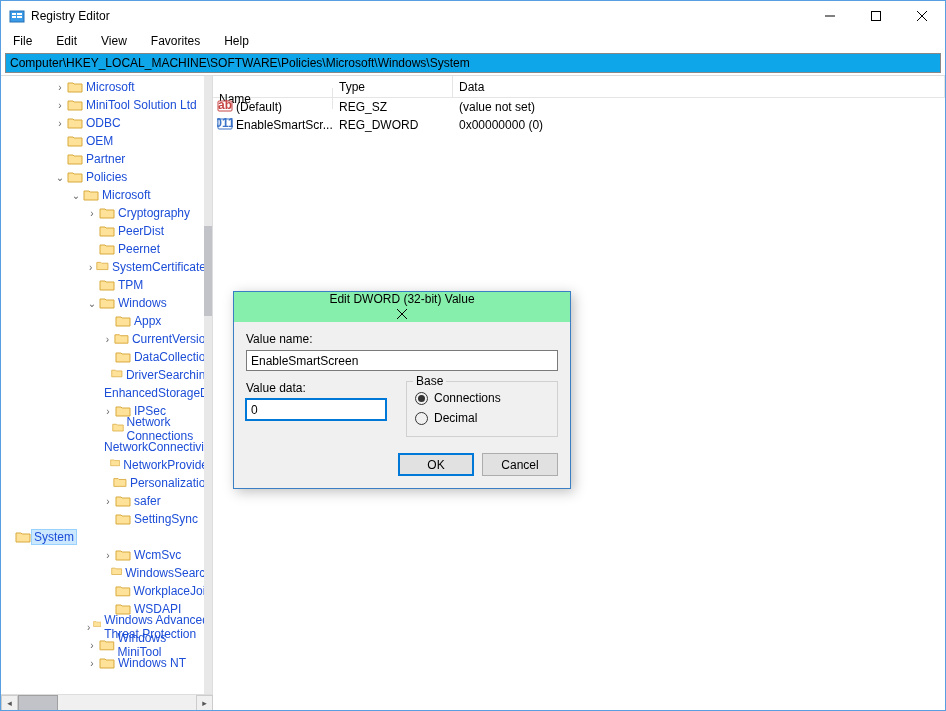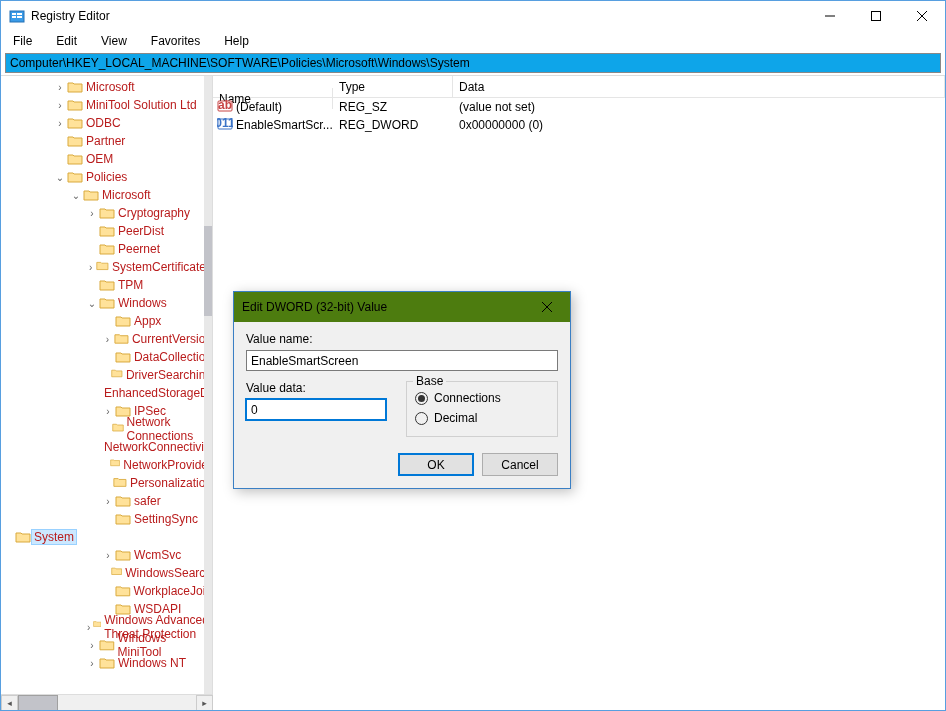--- a/index.html
+++ b/index.html
@@ -13,35 +13,35 @@
 .menubar span { padding: 2px 8px; }
 .address { border: 1px solid #888; margin: 2px 4px 0 4px; padding: 2px 4px; height: 20px; background: #0ea5e9; }
 .content { display: flex; height: calc(100% - 30px - 20px - 22px - 18px); border-top: 1px solid #ddd; margin-top: 2px; }
 .tree { width: 212px; overflow: hidden; border-right: 1px solid #ddd; padding-top: 2px; position: relative; }
 .tree-inner { position: absolute; top: 2px; left: 0; width: 100%; }
 .node { display: flex; align-items: center; height: 18px; }
 .node.selected .label-bg { background: #cce8ff; border: 1px solid #99d1ff; padding: 0 2px; margin-left: -3px; }
 .twisty { width: 14px; display: inline-flex; justify-content: center; color: #666; font-size: 10px; }
 .folder { width: 16px; height: 14px; margin-right: 3px; display:inline-block; }
 .folder svg { display:block; }
-.label { color: #b91c1c; }
+.label { color: #1d4ed8; }
 .values { flex: 1; background: #fff; }
 .val-header { display: flex; border-bottom: 1px solid #e5e5e5; height: 22px; align-items: center; }
 .val-header div { padding: 0 6px; border-right: 1px solid #e5e5e5; height: 100%; display: flex; align-items: center; }
 .col-name { width: 120px; margin-top: 24px; } .col-type { width: 120px; } .col-data { flex: 1; }
 .val-row { display: flex; height: 18px; align-items: center; }
 .val-row .c1 { width: 120px; padding-left: 4px; display: flex; align-items: center; gap: 3px; }
 .val-row .c2 { width: 120px; padding-left: 6px; }
 .val-row .c3 { flex: 1; padding-left: 6px; }
 .hscroll { height: 17px; border-top: 1px solid #ddd; background: #f0f0f0; display: flex; align-items: center; }
 .hscroll .btn { width: 17px; height: 17px; background: #f0f0f0; border: 1px solid #ccc; display: flex; align-items:center; justify-content:center; font-size:9px; color:#555; }
 .hscroll .track { flex: 1; height: 17px; position: relative; }
 .hscroll .thumb { position: absolute; left: 0; top: 0; width: 40px; height: 17px; background: #c2c3c9; border: 1px solid #a0a0a0; }
 .dialog { position: absolute; left: 232px; top: 290px; width: 338px; background: #f0f0f0; border: 1px solid #3a7fc4; box-shadow: 3px 3px 12px rgba(0,0,0,0.25); }
-.dlg-title { height: 30px; background: #4d7c0f; display: flex; align-items: center; padding: 0 8px; }
+.dlg-title { height: 30px; background: #86efac; display: flex; align-items: center; padding: 0 8px; flex-direction: column; }
 .dlg-title span { flex: 1; }
 .dlg-close { width: 30px; height: 30px; display:flex;align-items:center;justify-content:center; font-size:14px; }
 .dlg-body { padding: 10px 12px 12px 12px; }
 .dlg-label { margin-bottom: 4px; }
 .dlg-input { width: 100%; border: 1px solid #7a7a7a; background: #fff; padding: 2px 4px; height: 21px; margin-bottom: 10px; }
 .dlg-row { display: flex; gap: 20px; }
 .dlg-col1 { width: 140px; }
 .dlg-data { width: 140px; border: 1px solid #0078d7; background: #fff; padding: 2px 4px; height: 21px; outline: 1px solid #0078d7; }
 .fieldset { border: 1px solid #d0d0d0; padding: 6px 8px 8px 8px; position: relative; flex:1; }
 .fieldset .legend { position: absolute; top: -8px; left: 6px; background: #f0f0f0; padding: 0 3px; }
@@ -129,30 +129,30 @@
           </span>
           <span class="label">ODBC</span>
         </div>
         <div class="node" style="padding-left:52px">
           <span class="twisty"></span>
           <span class="folder">
             <svg viewBox="0 0 16 14">
               <path d="M1 3 L6 3 L7 4 L15 4 L15 12 L1 12 Z" fill="#ffe29a" stroke="#d9a93c"></path>
             </svg>
           </span>
+          <span class="label">OEM</span>
+        </div>
+        <div class="node" style="padding-left:52px">
+          <span class="twisty"></span>
+          <span class="folder">
+            <svg viewBox="0 0 16 14">
+              <path d="M1 3 L6 3 L7 4 L15 4 L15 12 L1 12 Z" fill="#ffe29a" stroke="#d9a93c"></path>
+            </svg>
+          </span>
           <span class="label">Partner</span>
-        </div>
-        <div class="node" style="padding-left:52px">
-          <span class="twisty"></span>
-          <span class="folder">
-            <svg viewBox="0 0 16 14">
-              <path d="M1 3 L6 3 L7 4 L15 4 L15 12 L1 12 Z" fill="#ffe29a" stroke="#d9a93c"></path>
-            </svg>
-          </span>
-          <span class="label">OEM</span>
         </div>
         <div class="node" style="padding-left:52px">
           <span class="twisty">⌄</span>
           <span class="folder">
             <svg viewBox="0 0 16 14">
               <path d="M1 3 L6 3 L7 4 L15 4 L15 12 L1 12 Z" fill="#ffe29a" stroke="#d9a93c"></path>
             </svg>
           </span>
           <span class="label">Policies</span>
         </div>

